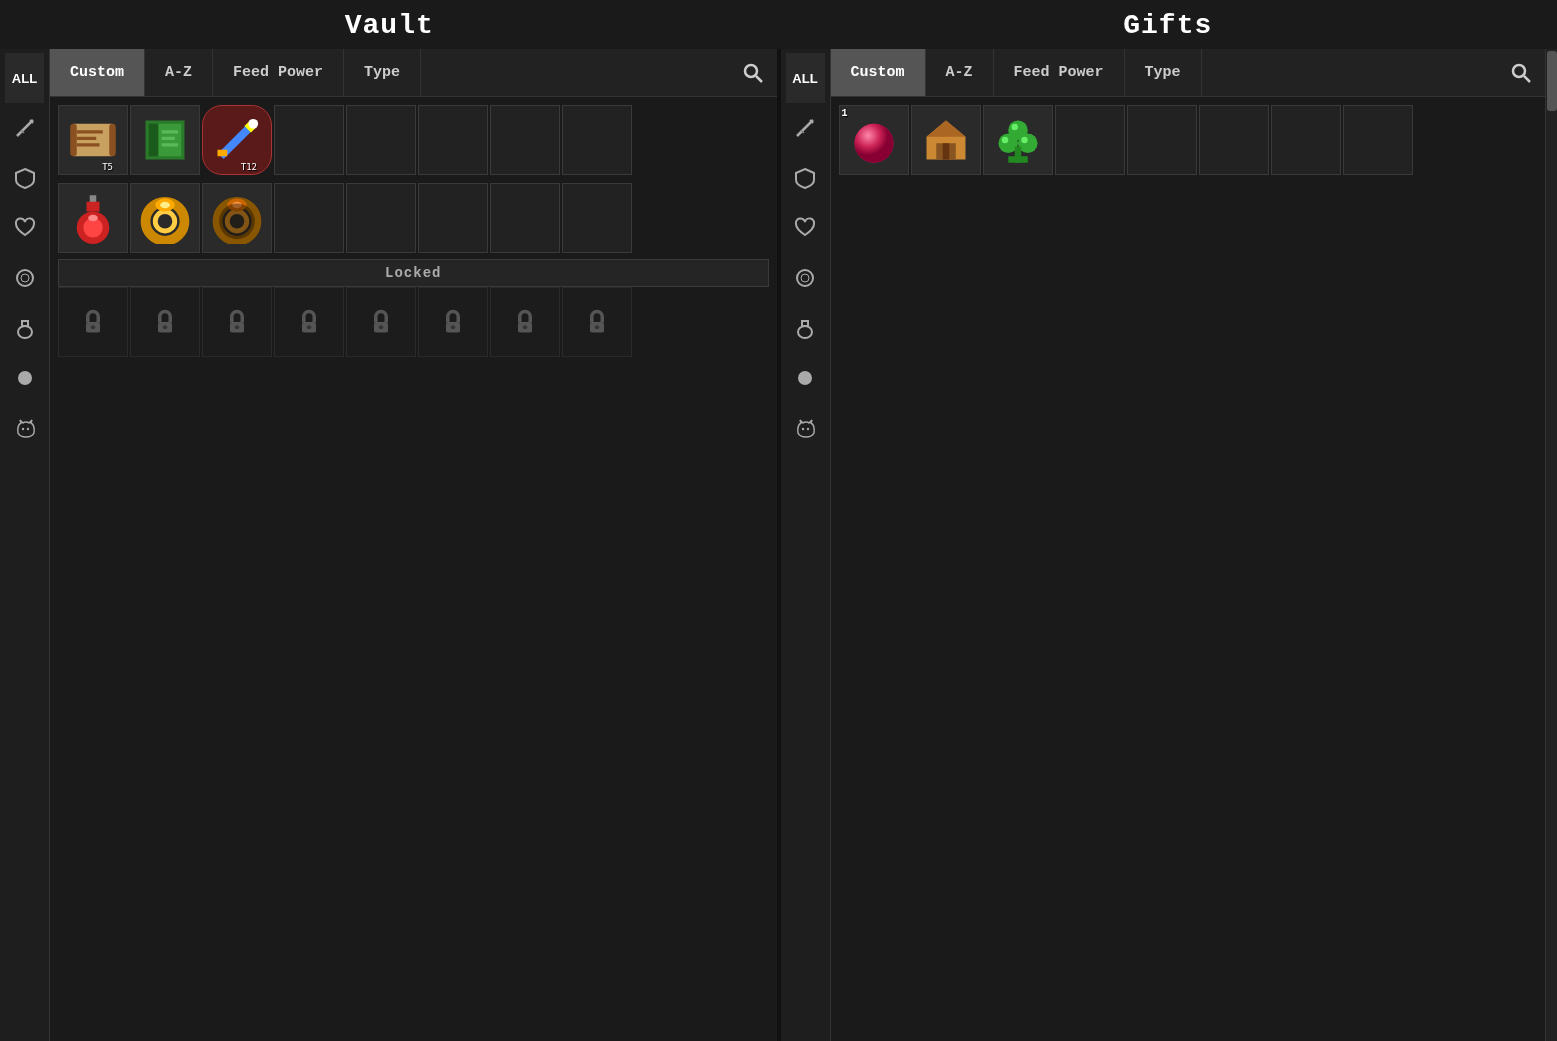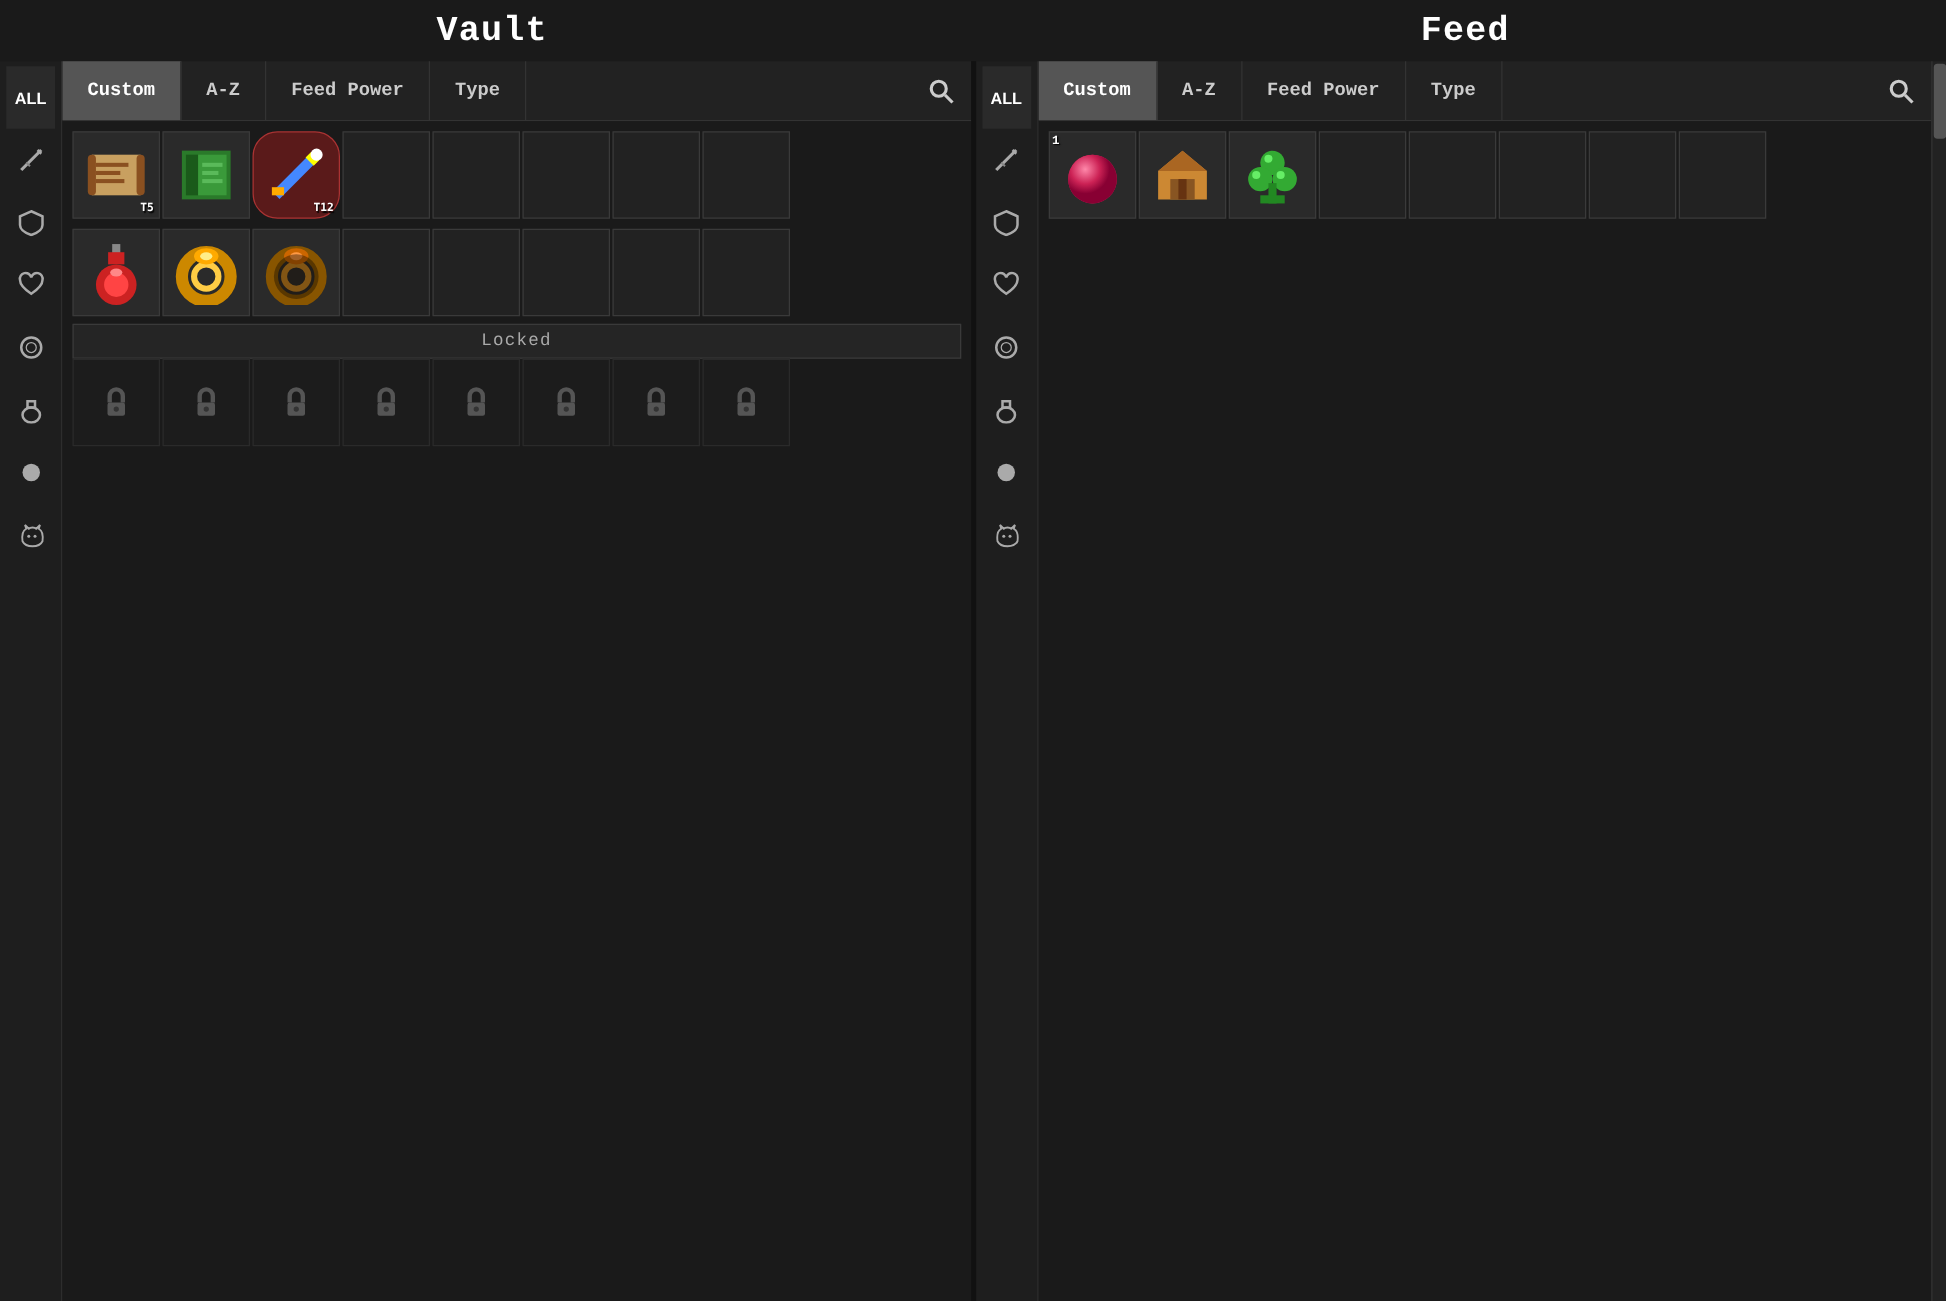--- a/index.html
+++ b/index.html
@@ -172,24 +172,24 @@
 
     
     .panel-divider {
       width: 4px;
       background: #111;
     }
 
     .item-label {
       position: absolute;
       bottom: 2px;
-      right: 4px;
+      right: 14px;
       font-size: 9px;
       color: #fff;
-      font-weight: bold;
+      font-weight: normal;
       text-shadow: 1px 1px 1px #000;
       font-family: monospace;
     }
 
     
     .item-number {
       position: absolute;
       top: 2px;
       left: 2px;
       font-size: 10px;
@@ -211,21 +211,21 @@
       background: #555;
       margin: 2px 1px;
       border-radius: 3px;
     }
   </style>
 </head>
 <body>
 
 <div class="top-bar">
   <span class="section-title">Vault</span>
-  <span class="section-title">Feed</span>
+  <span class="section-title">Gifts</span>
 </div>
 
 <div class="main-content">
 
   <div class="panel">
 
     <div class="filter-sidebar">
       <button class="filter-btn active" style="font-size:13px;font-weight:bold;color:#fff;">ALL</button>
       <button class="filter-btn">
 
@@ -366,21 +366,21 @@
           </div>
 
           <div class="item-cell empty"></div>
           <div class="item-cell empty"></div>
           <div class="item-cell empty"></div>
           <div class="item-cell empty"></div>
           <div class="item-cell empty"></div>
         </div>
 
         <div style="margin: 2px 4px 0 4px;">
-          <div style="background:#252525; border:1px solid #3a3a3a; text-align:center; padding:5px 0; color:#aaa; font-size:14px; letter-spacing:1px;">Locked</div>
+          <div style="background:#252525; border:1px solid #3a3a3a; text-align:center; padding:5px 0; color:#aaa; font-size:14px; letter-spacing:1px;font-weight:bold;">Locked</div>
         </div>
 
         <div class="locked-row">
           <div class="locked-cell">
             <svg width="28" height="28" viewBox="0 0 16 16">
               <rect x="4" y="8" width="8" height="6" rx="1" fill="#555"></rect>
               <path d="M5 8 V5 A3 3 0 0 1 11 5 V8" fill="none" stroke="#555" stroke-width="2"></path>
               <circle cx="8" cy="11" r="1.2" fill="#333"></circle>
             </svg>
           </div>

